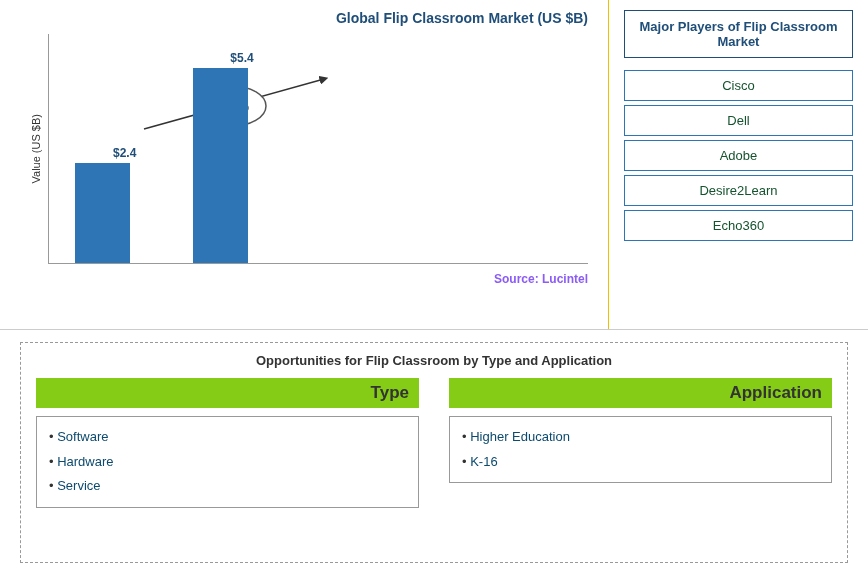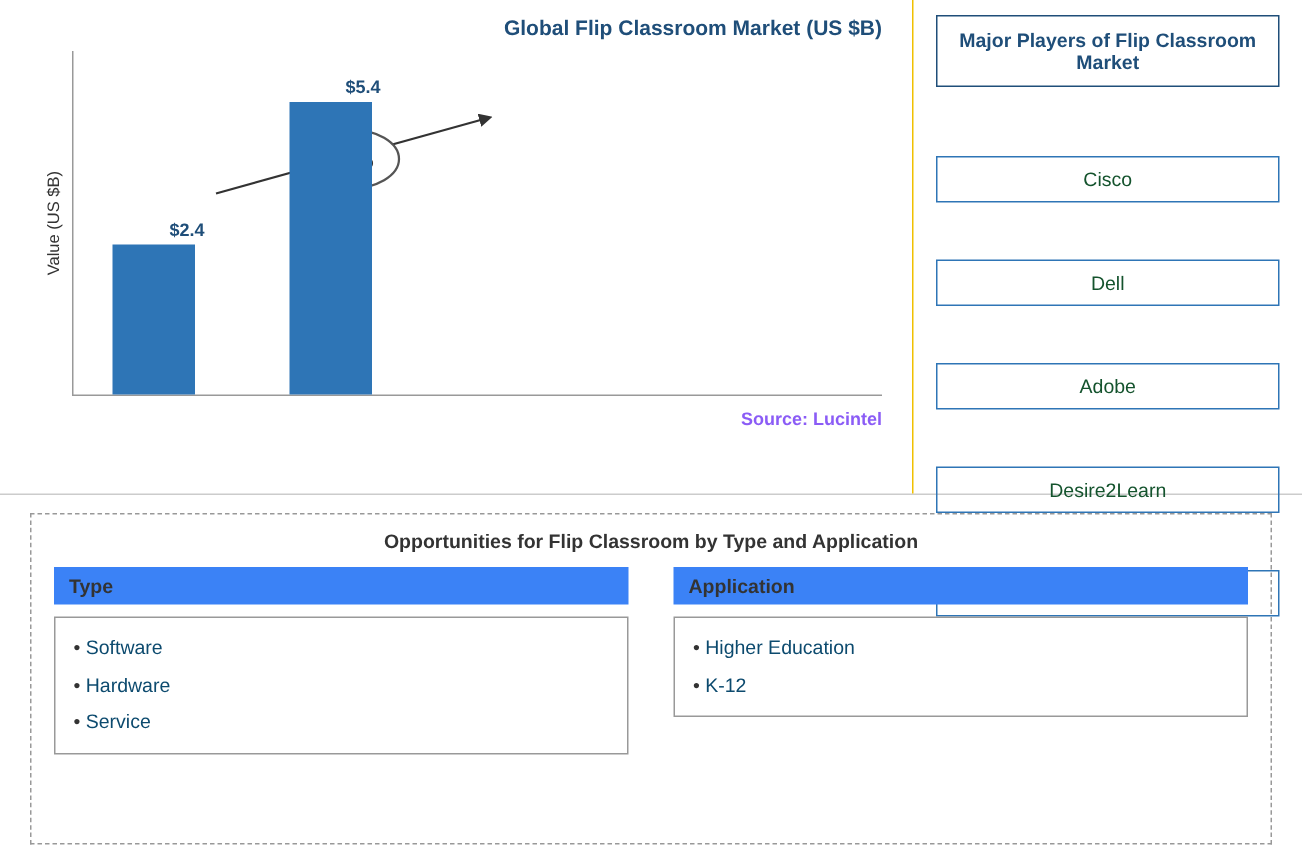--- a/index.html
+++ b/index.html
@@ -120,21 +120,20 @@
     }
 
     
     .players-section {
       width: 260px;
       border-left: 1.5px solid #f0c000;
       padding: 10px 15px;
       display: flex;
       flex-direction: column;
       align-items: center;
-      gap: 34px;
     }
 
     .players-title-box {
       border: 1.5px solid #1f4e79;
       padding: 8px 12px;
       text-align: center;
       font-size: 13px;
       font-weight: bold;
       color: #1f4e79;
       margin-bottom: 12px;
@@ -177,24 +176,24 @@
       gap: 30px;
     }
 
     .opp-col {
       flex: 1;
       display: flex;
       flex-direction: column;
     }
 
     .opp-col-header {
-      background-color: #3b82f6;
+      background-color: #84cc16;
       padding: 5px 10px;
-      text-align: left;
-      font-size: 13px;
+      text-align: right;
+      font-size: 17px;
       font-weight: bold;
       color: #333;
       margin-bottom: 8px;
     }
 
     .opp-col-content {
       border: 1px solid #999;
       padding: 8px 12px;
       font-size: 13px;
       color: #0c4a6e;
@@ -277,21 +276,21 @@
             <div class="opp-item">Software</div>
             <div class="opp-item">Hardware</div>
             <div class="opp-item">Service</div>
           </div>
         </div>
 
         <div class="opp-col">
           <div class="opp-col-header">Application</div>
           <div class="opp-col-content">
             <div class="opp-item">Higher Education</div>
-            <div class="opp-item">K-12</div>
+            <div class="opp-item">K-16</div>
           </div>
         </div>
 
       </div>
     </div>
   </div>
 
 </div>
 
 </body></html>

